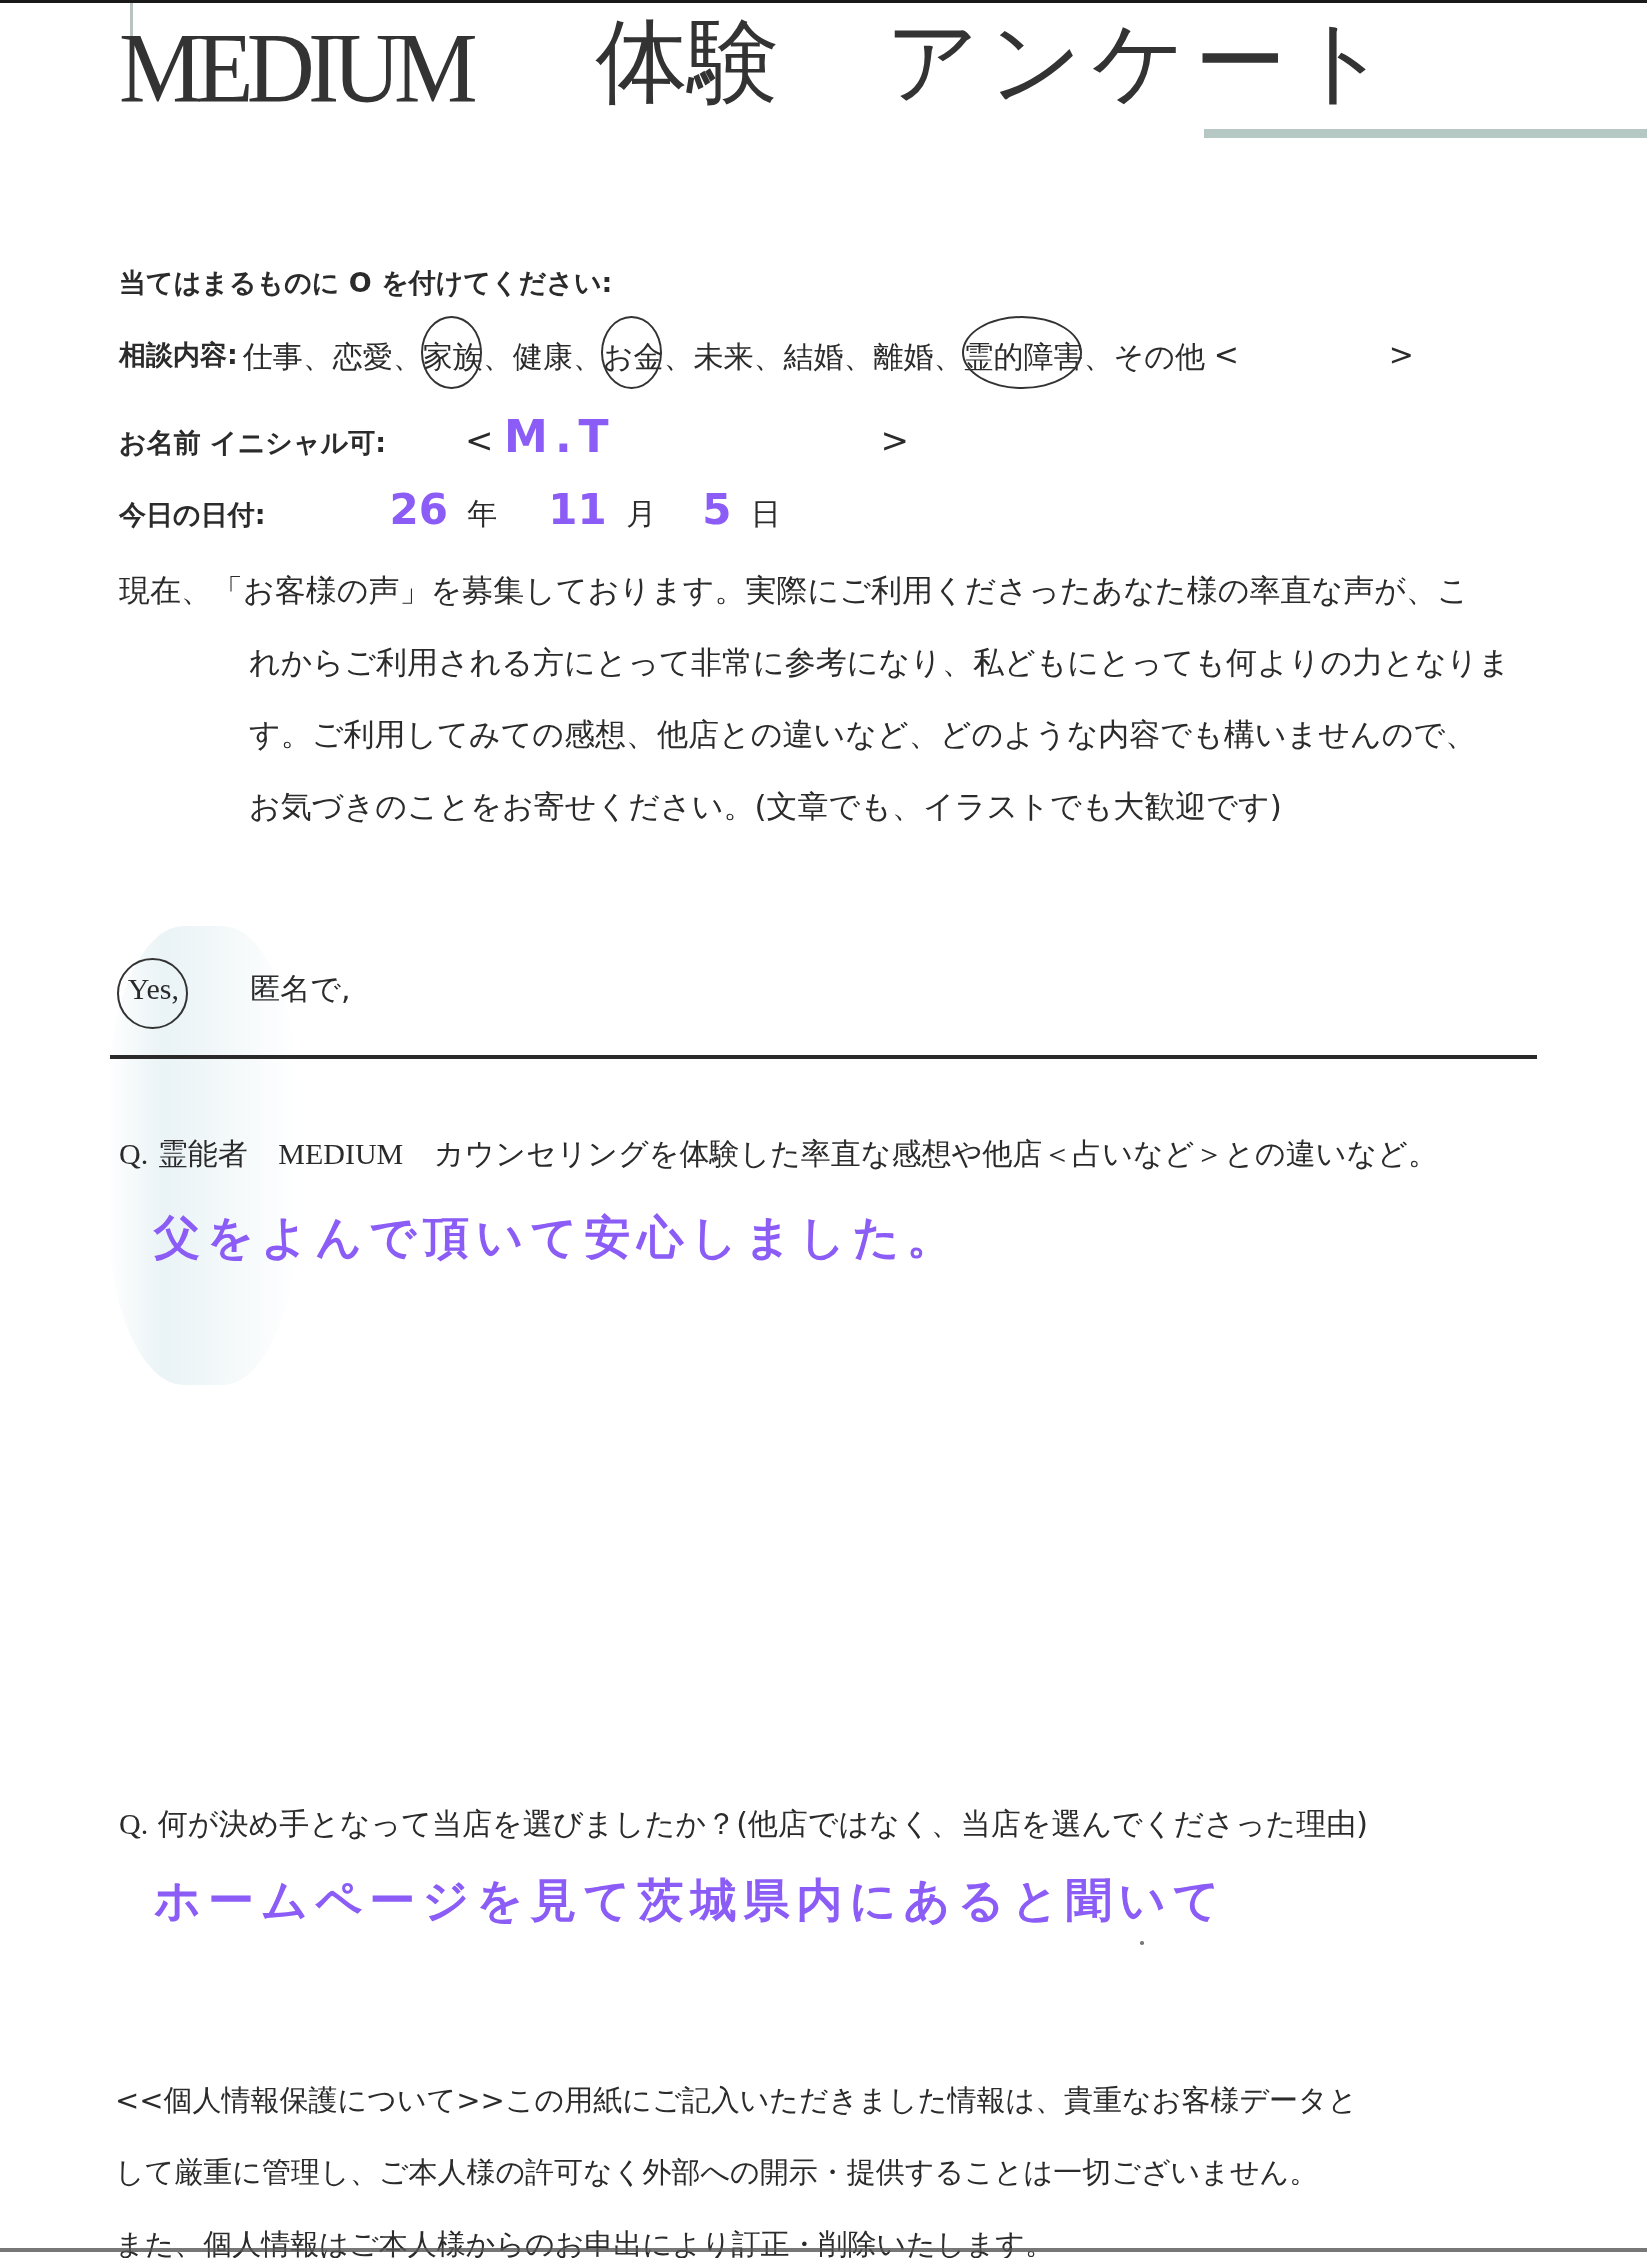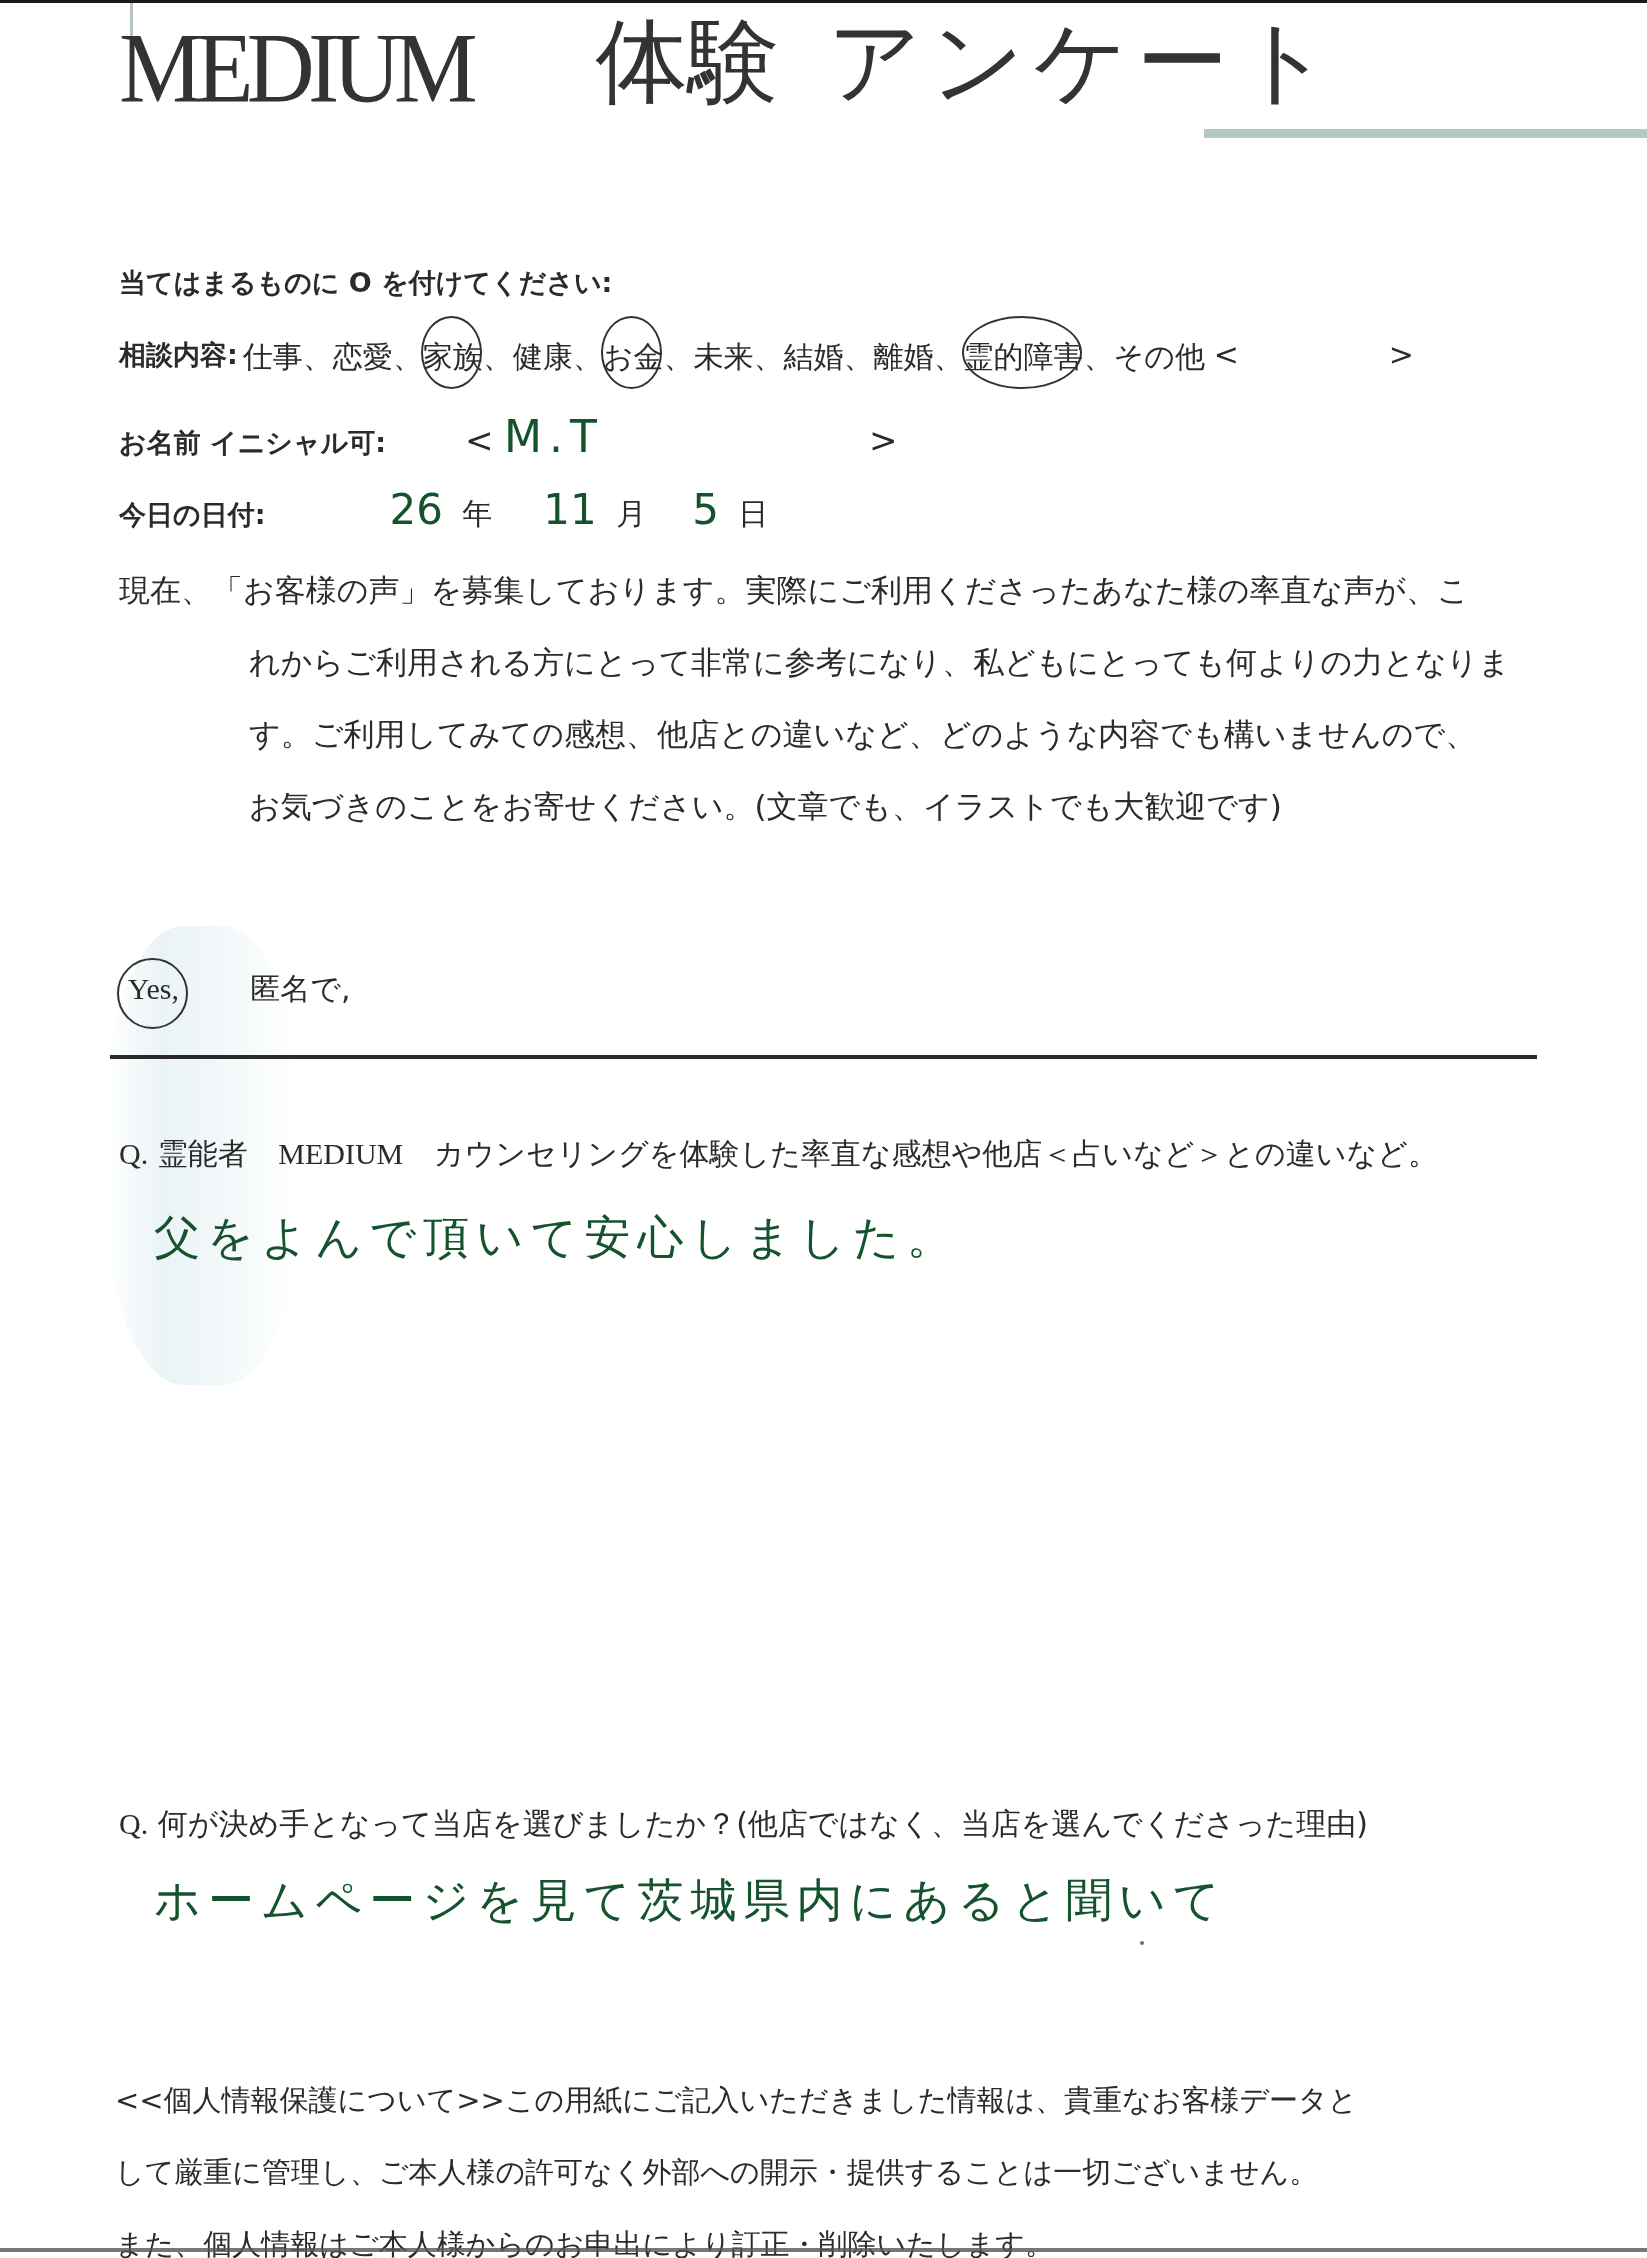--- a/index.html
+++ b/index.html
@@ -14,39 +14,39 @@
     position: absolute; left: 106px; top: 926px; width: 194px; height: 459px;
     background: linear-gradient(90deg, rgba(225,238,242,0.0), rgba(225,238,242,0.7) 30%, rgba(225,238,242,0.0));
     border-radius: 40%;
   }
   .title {
     position: absolute; left: 119px; top: 17.6px; height: 106px; display: flex; align-items: flex-end;
     font-family: "Liberation Serif", "DejaVu Serif", serif; color: #333;
   }
   .title .en { font-size: 99px; letter-spacing: -7px; transform: scaleX(0.95); transform-origin: left; font-weight: normal; }
   .title .jp1 { font-size: 92px; margin-left: 106px; font-family: "DejaVu Sans", sans-serif; font-weight: 200; }
-  .title .jp2 { font-size: 92px; margin-left: 48px; font-family: "DejaVu Sans", sans-serif; font-weight: 200; letter-spacing: 8.8px; }
+  .title .jp2 { font-size: 92px; margin-left: 106px; font-family: "DejaVu Sans", sans-serif; font-weight: 200; letter-spacing: 8.8px; }
   .title-bar { position: absolute; left: 1204px; top: 129px; width: 444px; height: 8.8px; background: #b6c8c4; }
 
   .row { position: absolute; left: 119px; font-size: 30px; white-space: nowrap; color: #2b2b2b; }
   .label-bold { font-weight: bold; font-size: 27px; }
   .inst { top: 265px; }
   .topics { top: 337px; display: flex; }
   .topics .label { margin-right: 5px; }
   .topic { position: relative; }
   .topic.circled::after {
     content: ""; position: absolute; left: -1.8px; top: -21px; width: calc(100% - 3.5px); height: 69px;
     border: 2.2px solid #333; border-radius: 50%;
   }
   .other-bracket { margin-left: 8.8px; }
   .other-close { margin-left: 150px; }
 
   .name-row { top: 411px; display: flex; align-items: baseline; }
   .name-row .open { margin-left: 79px; font-size: 34px; }
-  .hand { font-family: "DejaVu Sans", sans-serif; font-weight: 400; color: #14532d; }
+  .hand { font-family: "DejaVu Sans", sans-serif; font-weight: 700; color: #8b5cf6; }
   .name-row .val { font-size: 44px; margin-left: 10.6px; letter-spacing: 7px; }
   .name-row .close { margin-left: 265px; font-size: 34px; }
 
   .date-row { top: 485px; display: flex; align-items: baseline; }
   .date-row .num { font-size: 42px; }
   .date-row .y { margin-left: 124px; }
   .date-row .unit { font-size: 30px; margin-left: 19.4px; }
   .date-row .m { margin-left: 51px; }
   .date-row .d { margin-left: 46px; }
 

